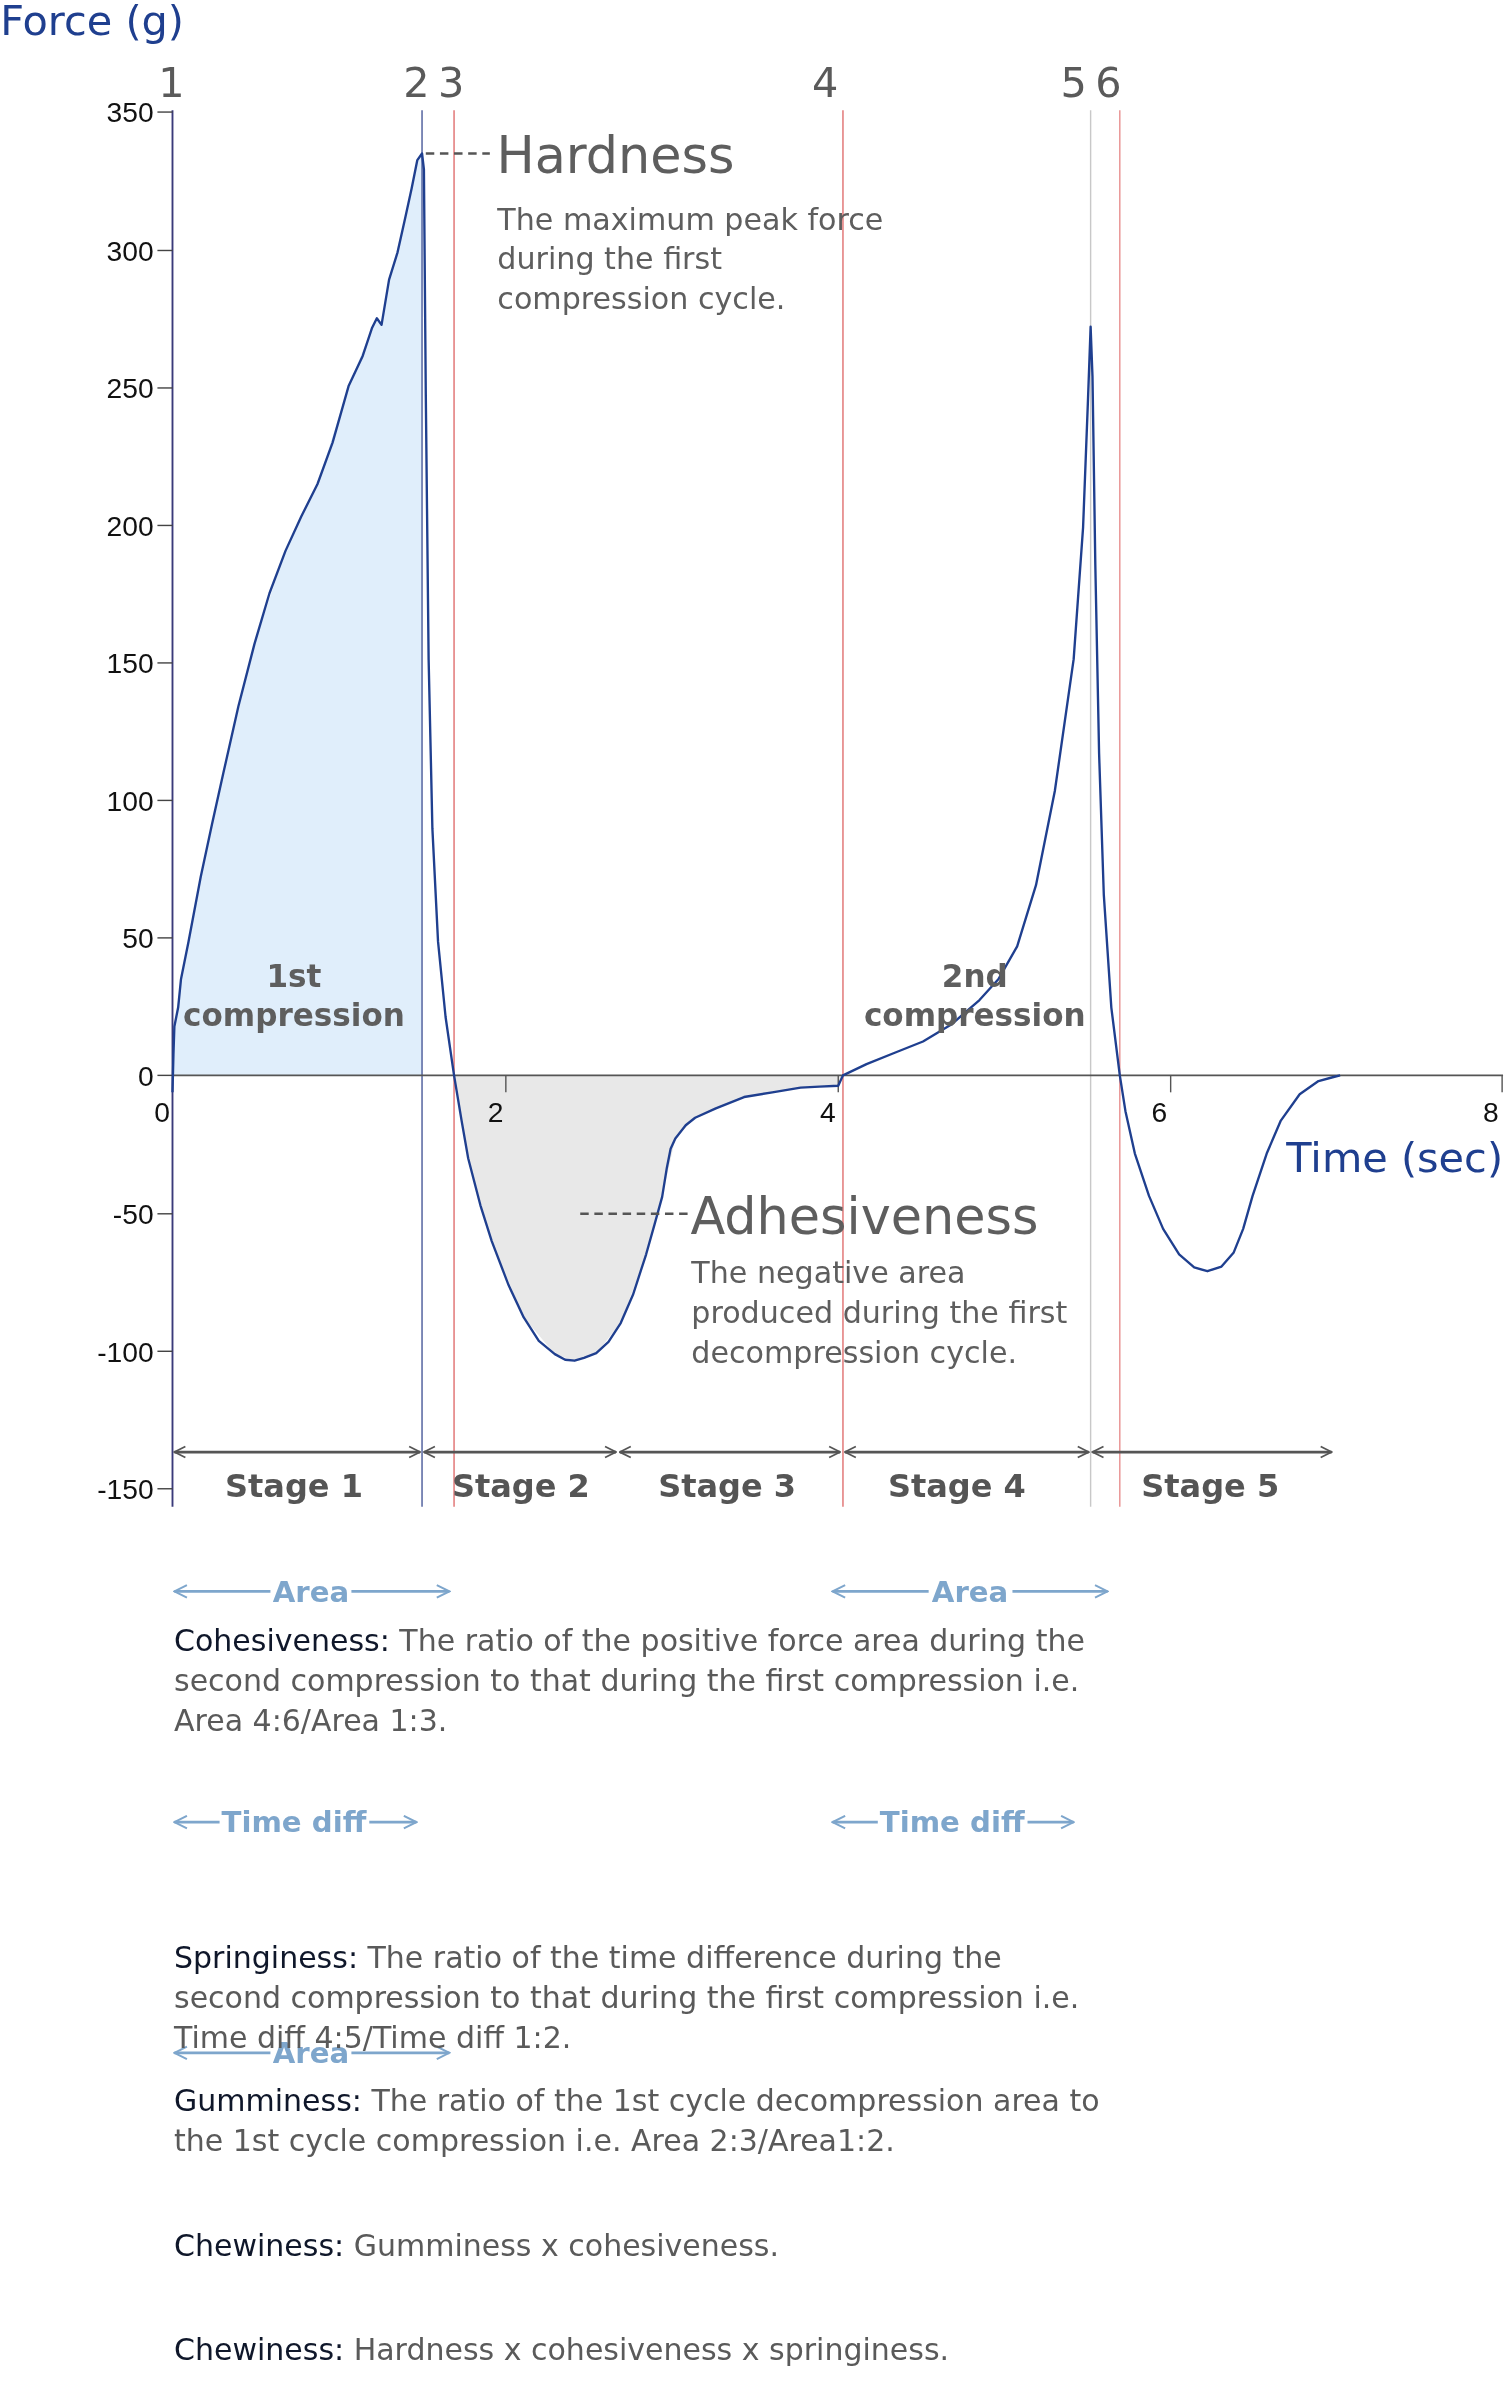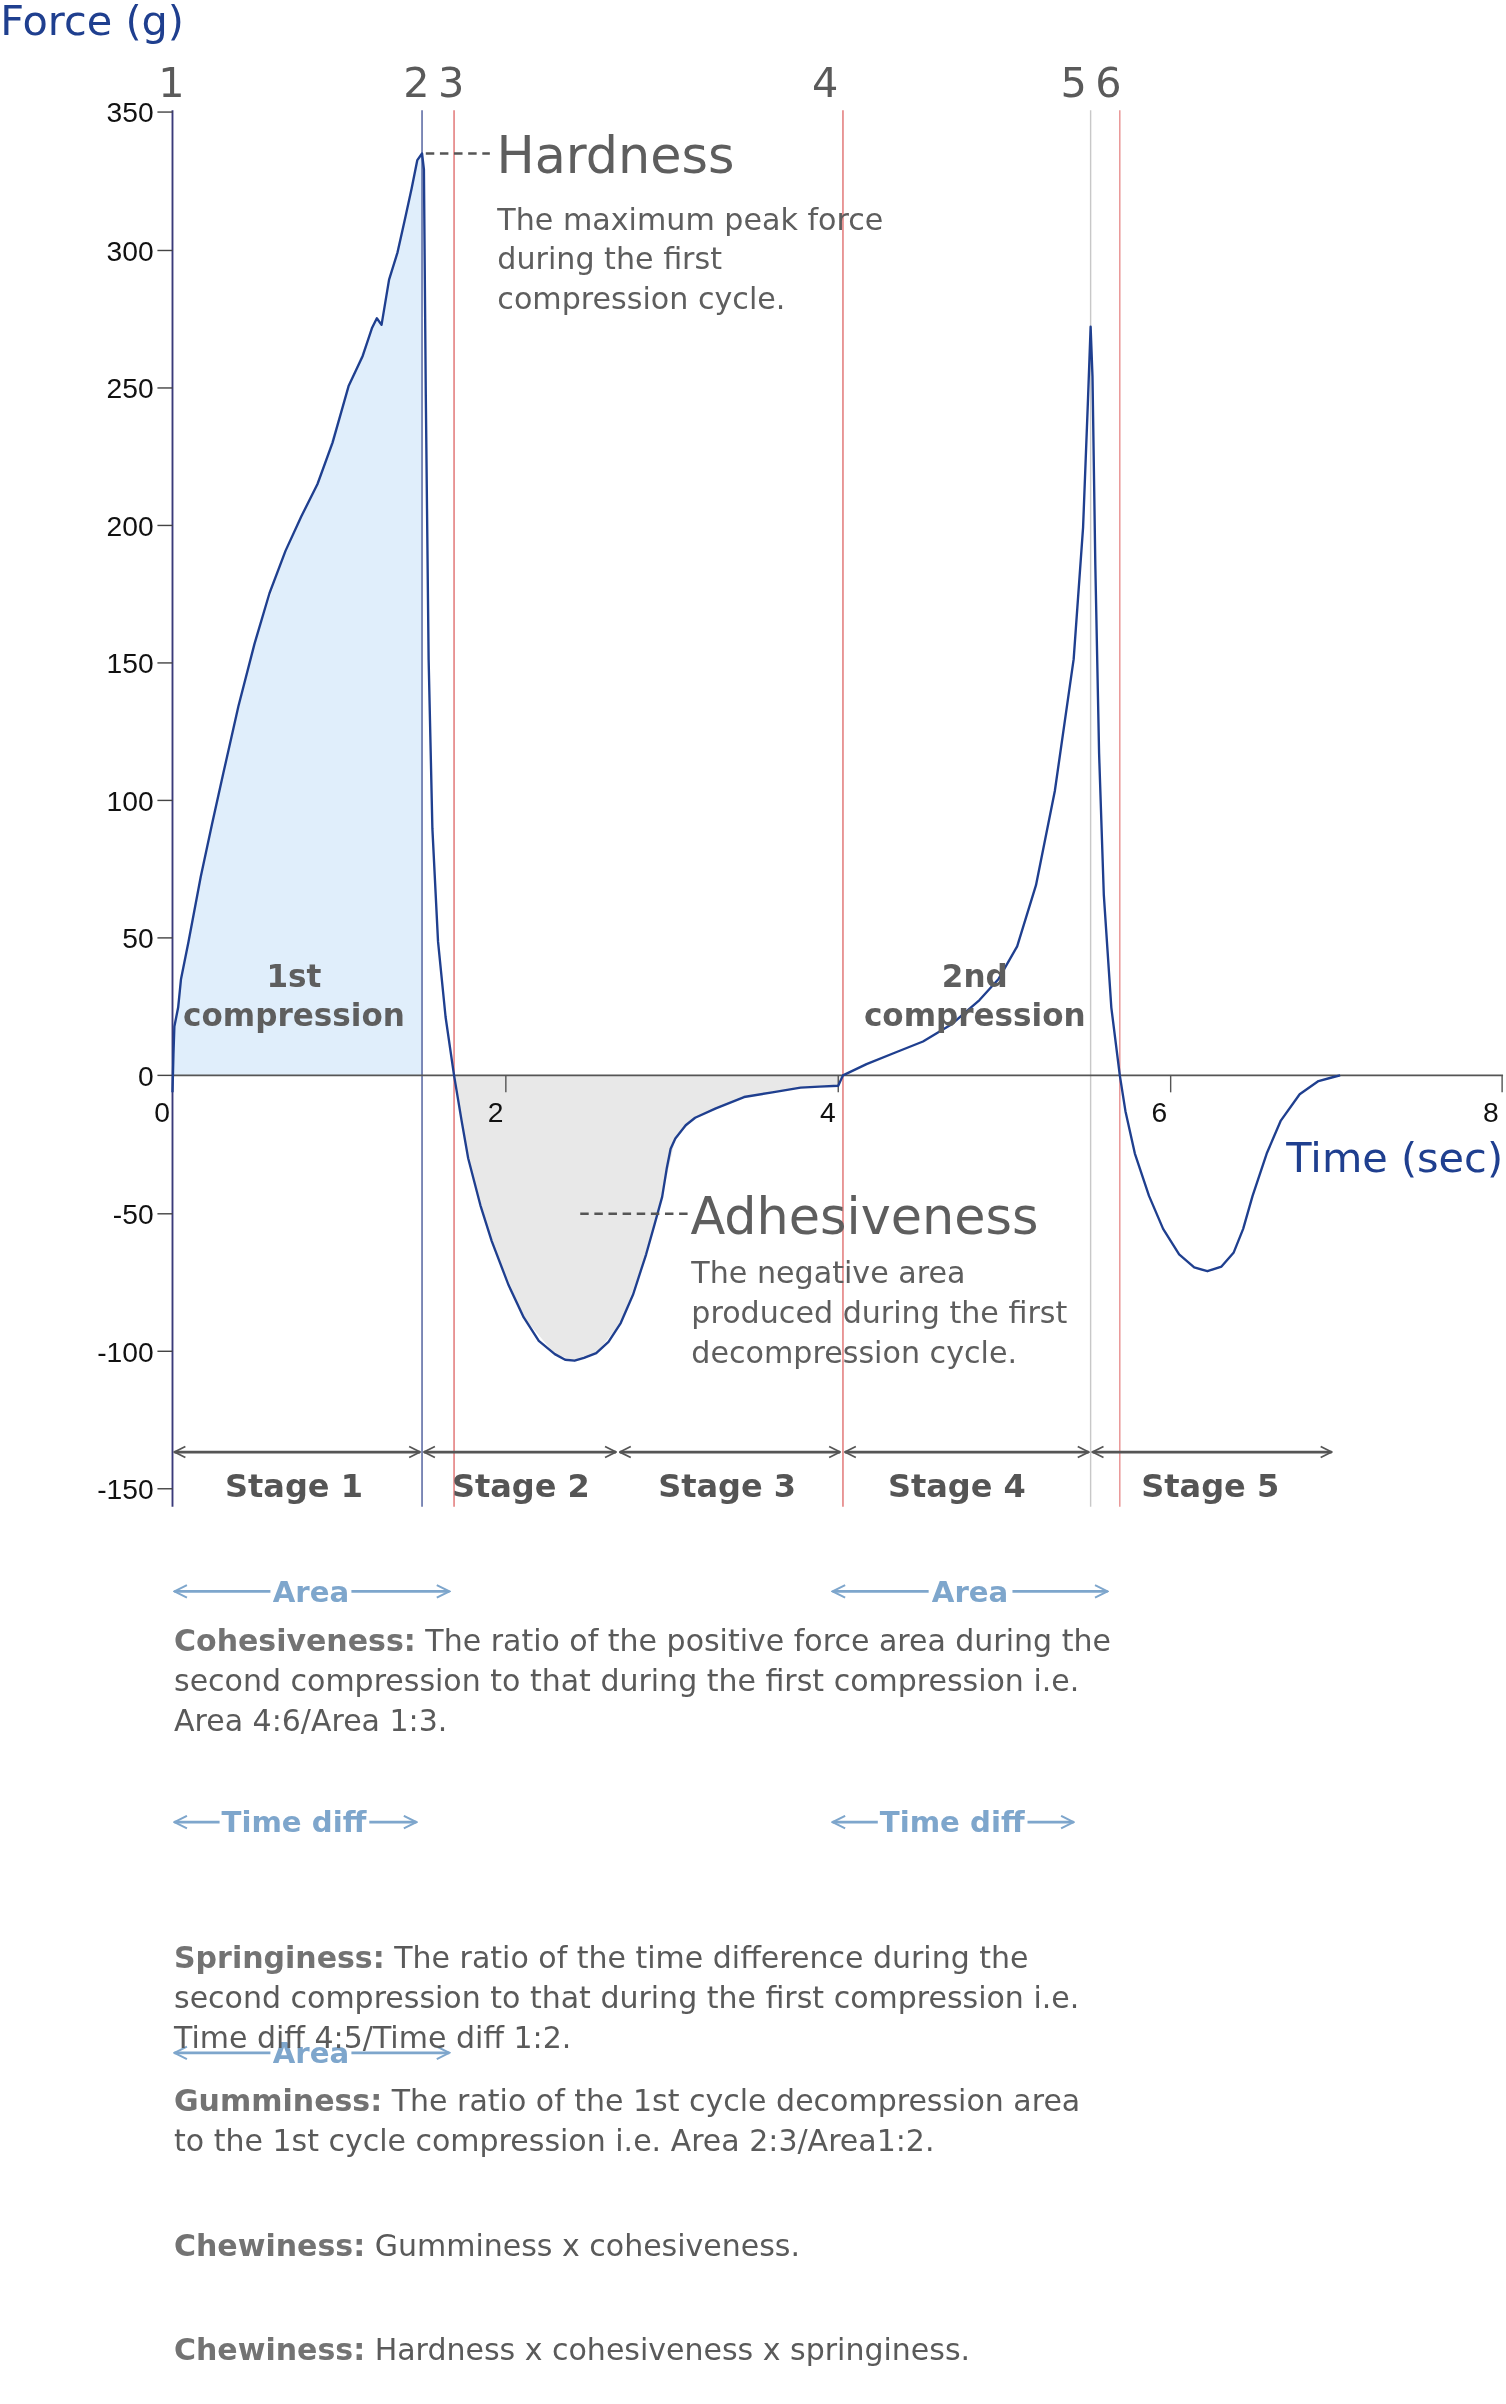--- a/index.html
+++ b/index.html
@@ -7,21 +7,21 @@
   #chart { position: absolute; left: 0; top: 0; width: 1507px; height: 2405px; }
   .t-axis { font-family: "Liberation Sans", sans-serif; font-size: 30px; fill: #111111; }
   .t-axis-title { font-family: "DejaVu Sans", sans-serif; font-size: 44px; fill: #1f3f8f; }
   .t-marker { font-family: "DejaVu Sans", sans-serif; font-size: 44px; fill: #5a5a5a; }
   .t-annot-title { font-family: "DejaVu Sans", sans-serif; font-size: 54px; fill: #5e5e5e; }
   .t-annot-desc { font-family: "DejaVu Sans", sans-serif; font-size: 32px; fill: #5e5e5e; }
   .t-region { font-family: "DejaVu Sans", sans-serif; font-size: 33px; font-weight: bold; fill: #5e5e5e; }
   .t-stage { font-family: "DejaVu Sans", sans-serif; font-size: 34px; font-weight: bold; fill: #555555; }
   .t-measure { font-family: "DejaVu Sans", sans-serif; font-size: 31px; font-weight: bold; fill: #7ea6cc; }
   .defs-block { position: absolute; left: 174px; width: 1130px; font-family: "DejaVu Sans", sans-serif; font-size: 30px; line-height: 40px; color: #5a5a5a; }
-  .defs-block b { color: #737373; font-weight: bold; }
+  .defs-block b { color: #0f172a; font-weight: normal; }
 </style>
 </head>
 <body>
 
 <svg id="chart" xmlns="http://www.w3.org/2000/svg" width="1507" height="2405" viewBox="0 0 1600 2554">
   <defs>
     <marker id="arrGray" viewBox="0 0 12 12" refX="11" refY="6" markerWidth="14" markerHeight="14" orient="auto-start-reverse" markerUnits="userSpaceOnUse">
       <path d="M1,1 L11,6 L1,11" fill="none" stroke="#555555" stroke-width="1.6"></path>
     </marker>
     <marker id="arrBlue" viewBox="0 0 12 12" refX="11" refY="6" markerWidth="16" markerHeight="16" orient="auto-start-reverse" markerUnits="userSpaceOnUse">

